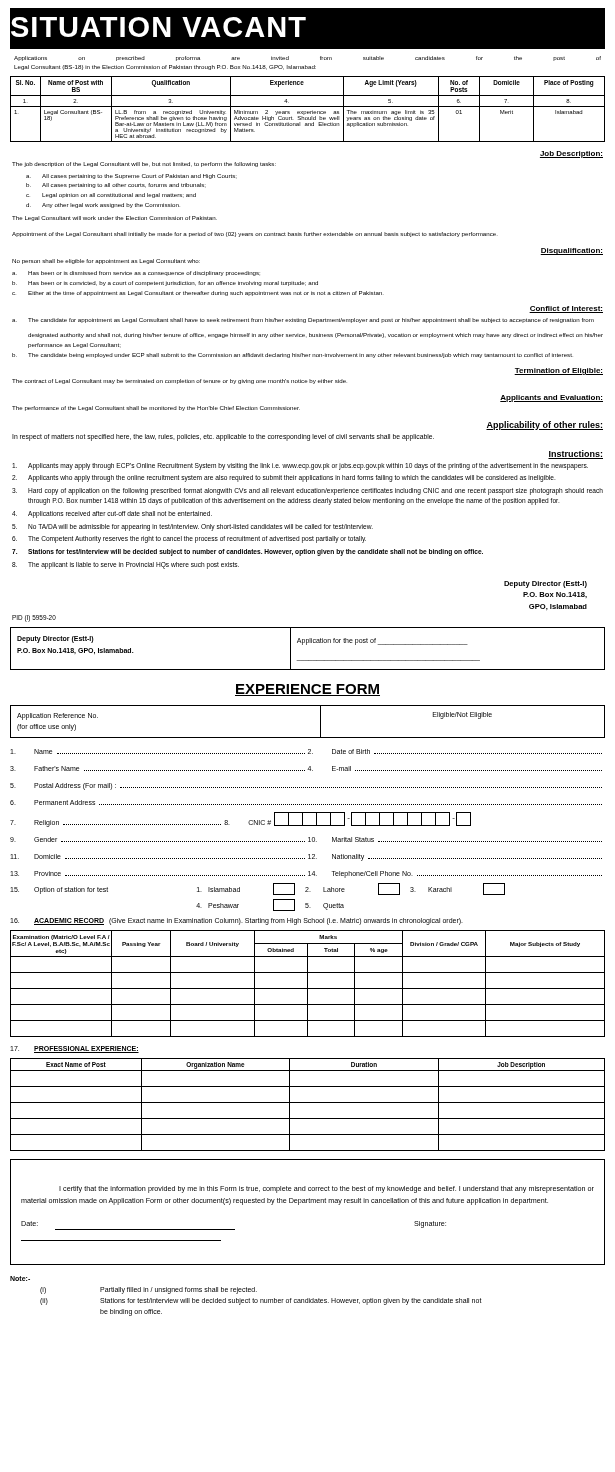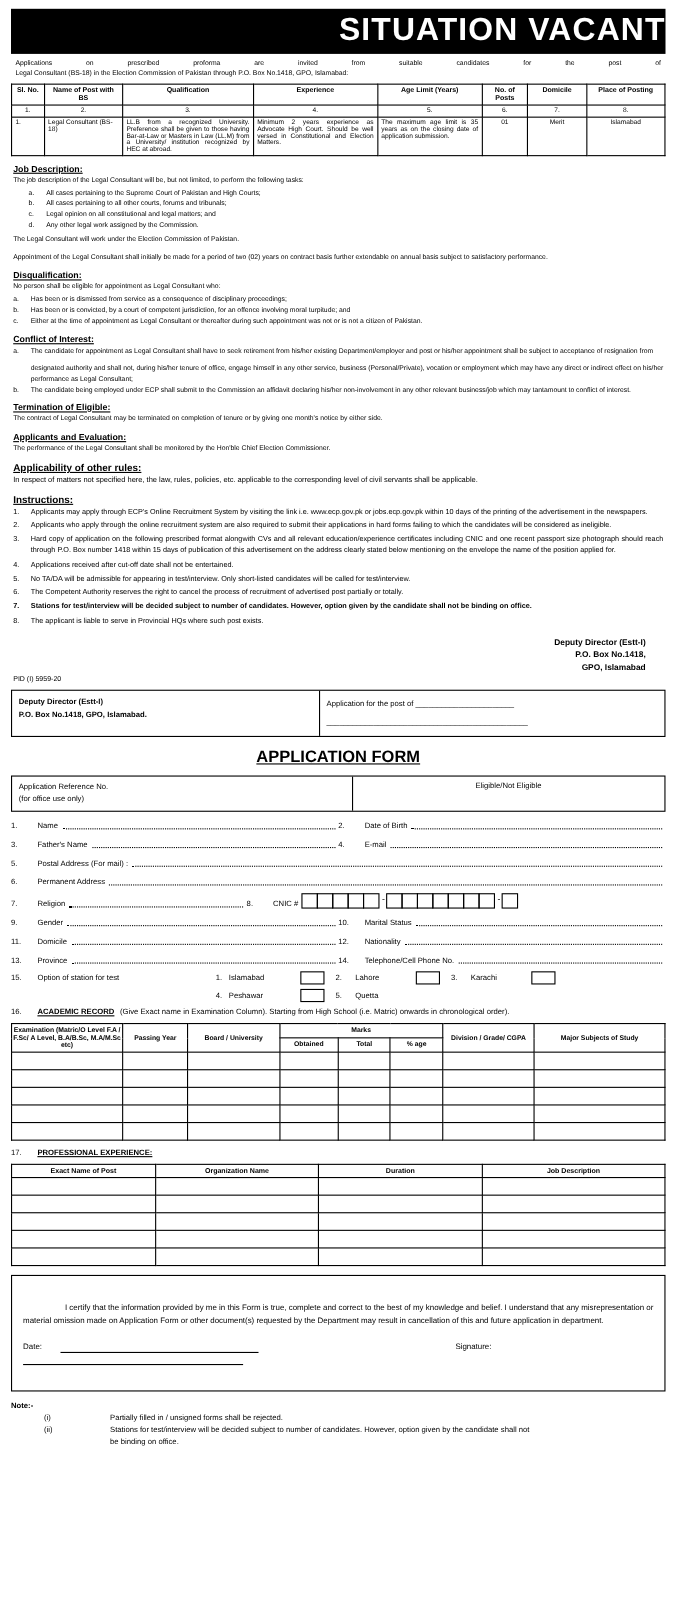--- a/index.html
+++ b/index.html
@@ -1,27 +1,27 @@
 <!DOCTYPE html>
 <html><head>
 <meta charset="utf-8">
 <style>
   html,body{margin:0;padding:0;background:#ffffff;}
   body{width:615px;font-family:"Liberation Sans",sans-serif;color:#000;}
   .page{width:615px;min-height:1472px;box-sizing:border-box;padding:6px 10px 10px 10px;position:relative;}
-  .banner{background:#000;color:#fff;text-align:right;font-weight:bold;font-size:29px;letter-spacing:1px;padding:3px 0 5px 18px;margin:2px 0 4px 0;font-family:"Liberation Sans",sans-serif;}
+  .banner{background:#000;color:#fff;text-align:left;font-weight:bold;font-size:29px;letter-spacing:1px;padding:3px 0 5px 0;margin:2px 0 4px 0;font-family:"Liberation Sans",sans-serif;}
   .intro{font-size:6.2px;line-height:1.5;text-align:justify;margin:0 4px 4px 4px;}
   .intro .just{display:flex;justify-content:space-between;}
   table{border-collapse:collapse;width:100%;}
   .tbl, .tbl td, .tbl th{border:1px solid #000;}
   .tbl td,.tbl th{font-size:6px;padding:2px 3px;vertical-align:top;}
   .tbl th{text-align:center;font-weight:bold;font-size:6.4px;}
   .ctr{text-align:center;}
   .sec{margin:7px 2px 2px 2px;}
-  .sec h3{font-size:8px;margin:0 0 2px 0;text-decoration:underline;font-weight:bold;}
+  .sec h3{font-size:8px;margin:0 0 2px 0;text-decoration:underline;font-weight:bold;text-align:right;}
   .sec p{font-size:6.2px;margin:0 0 2px 0;line-height:1.45;text-align:justify;}
   .lst{margin:0;padding:0;list-style:none;}
   .lst li{display:flex;font-size:6.2px;line-height:1.5;margin-bottom:0.5px;}
   .lst li .mk{width:16px;flex:0 0 16px;}
   .lst li .tx{flex:1;text-align:justify;}
   .ind{margin-left:14px;}
   .instr li{display:flex;font-size:6.6px;line-height:1.55;margin-bottom:2.5px;}
   .instr li .mk{width:16px;flex:0 0 16px;}
   .instr li .tx{flex:1;text-align:justify;}
   .signblock{text-align:right;font-size:7.6px;font-weight:bold;line-height:1.5;margin:8px 18px 2px 0;}
@@ -246,21 +246,21 @@
     <div class="l">
       <div>Deputy Director (Estt-I)</div>
       <div>P.O. Box No.1418, GPO, Islamabad.</div>
     </div>
     <div class="r">
       <div>Application for the post of _______________________</div>
       <div>_______________________________________________</div>
     </div>
   </div>
 
-  <div class="appformtitle">APPLICATION FORM</div>
+  <div class="appformtitle">EXPERIENCE FORM</div>
 
   <div class="refbox">
     <div class="l">
       <div>Application Reference No.</div>
       <div>(for office use only)</div>
     </div>
     <div class="r">Eligible/Not Eligible</div>
   </div>
 
   <div class="frow">

